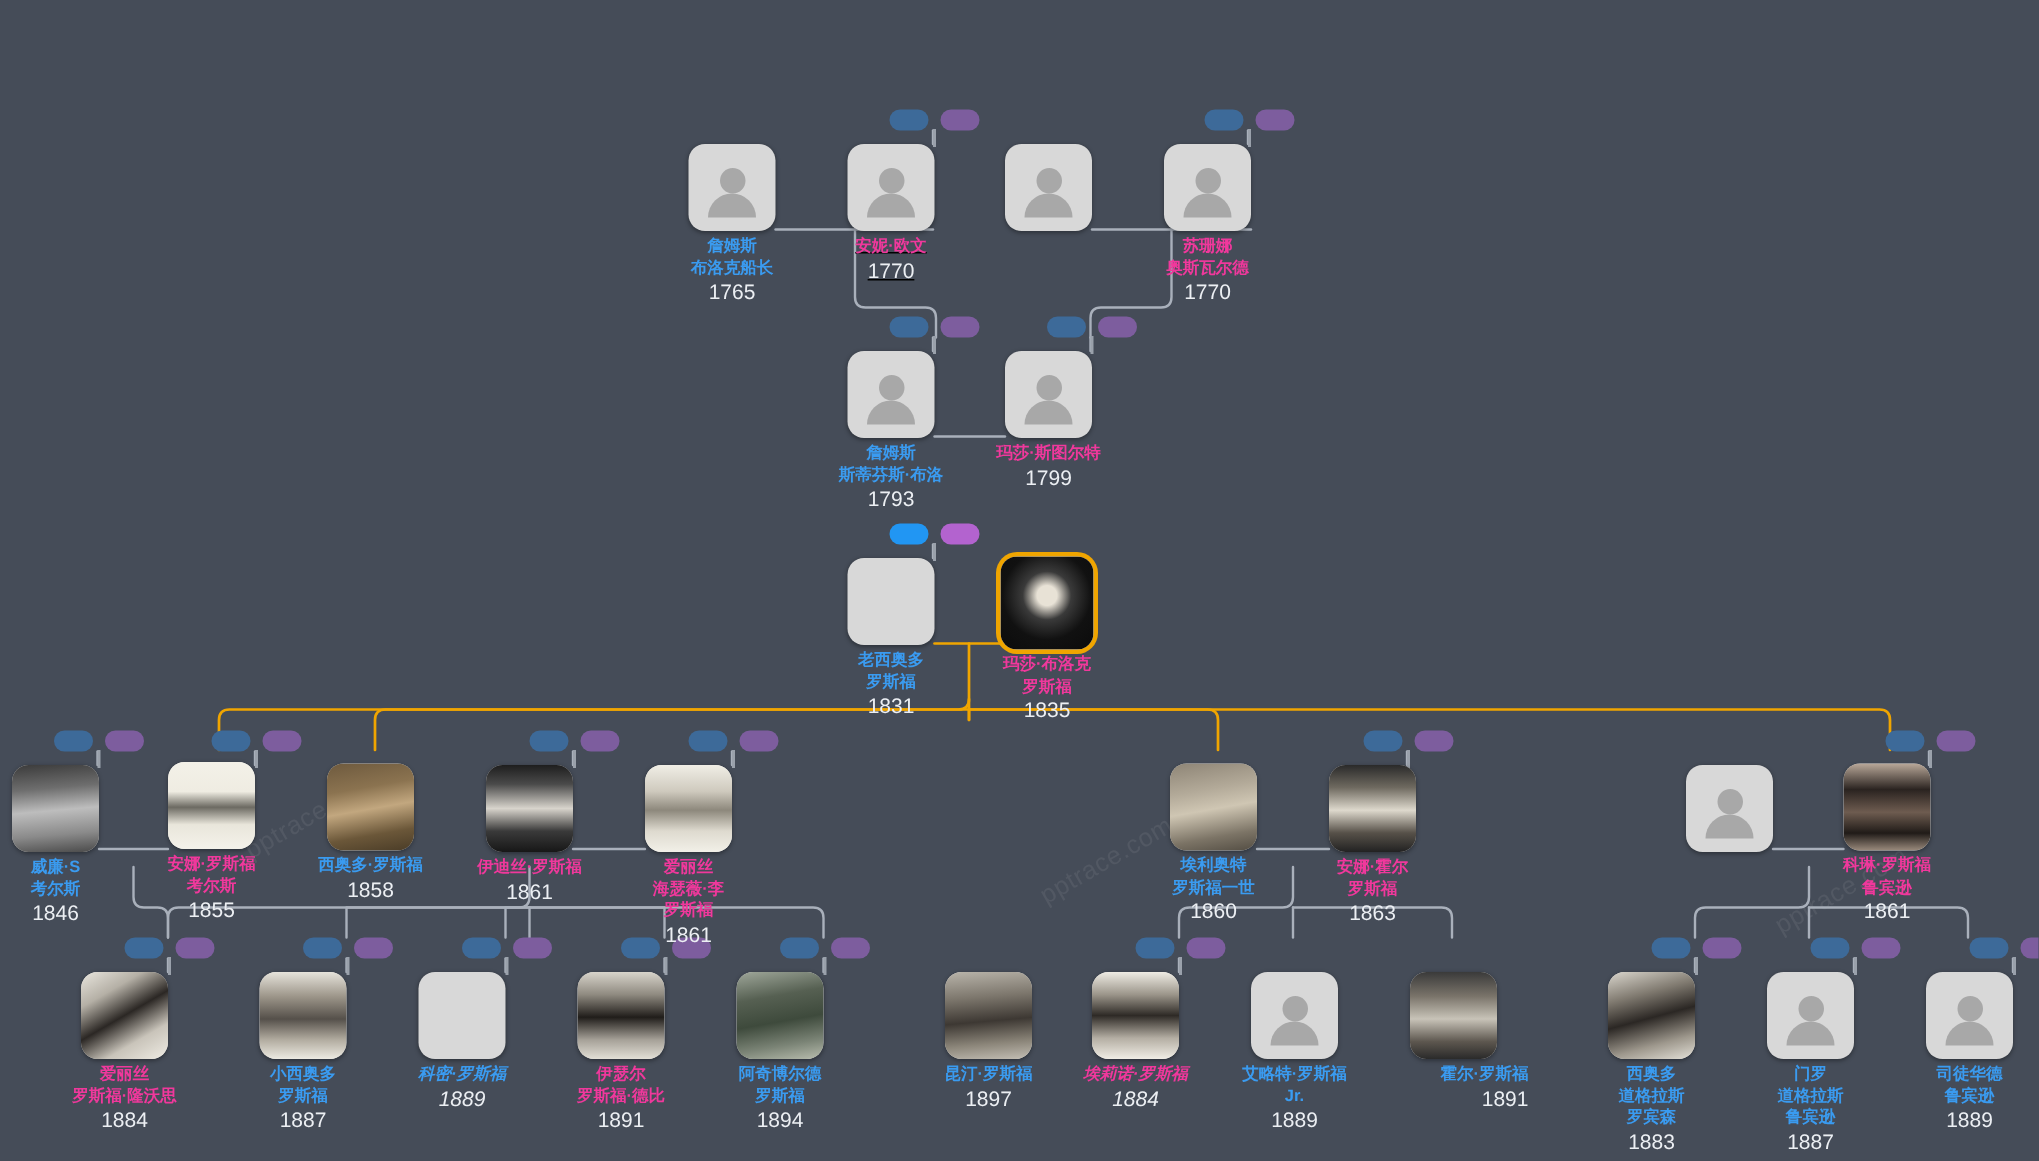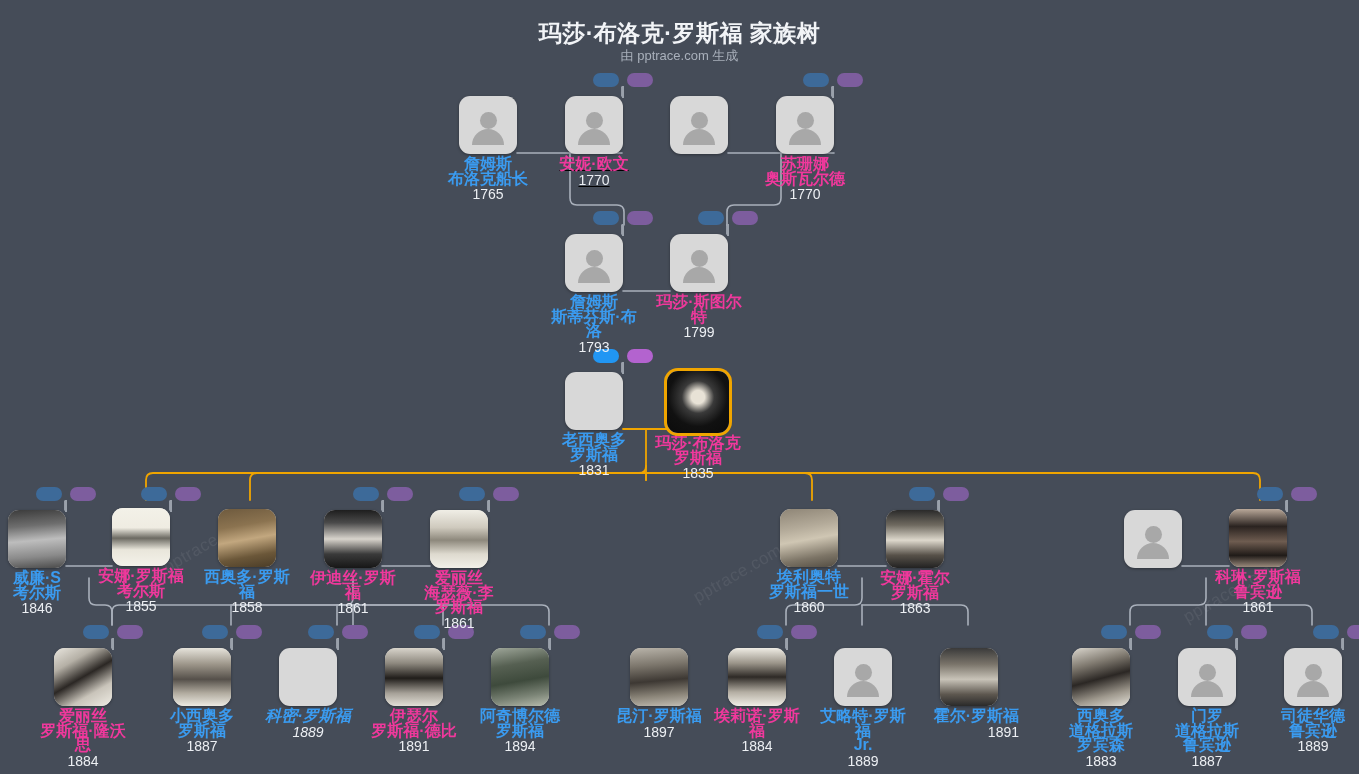--- a/index.html
+++ b/index.html
@@ -49,36 +49,34 @@
     box-shadow:0 1px 3px rgba(0,0,0,.35);
   }
   .photo.big{width:62px;height:62px;}
   .photo.focus{box-shadow:0 0 0 3px #f0a500;}
   
   .av-h{position:absolute;left:50%;top:27%;width:17px;height:17px;margin-left:-8.5px;border-radius:50%;background:#a8a8a8;}
   .av-b{position:absolute;left:50%;bottom:16%;width:32px;height:16px;margin-left:-16px;border-radius:16px 16px 0 0;background:#a8a8a8;}
   
   .ph{position:absolute;inset:0;}
 
-  .nm{font-size:16px;font-weight:700;line-height:14.5px;margin-top:3px;white-space:pre-line;}
+  .nm{font-size:11px;font-weight:700;line-height:14.5px;margin-top:3px;white-space:pre-line;}
   .nm.m{color:#3a9bf0;}
   .nm.f{color:#f0389c;}
   .yr{font-size:14px;color:#eceff3;line-height:16px;font-weight:400;}
 </style>
 </head>
 <body>
 
 <div id="stage">
 
   <div class="wm" style="left:690px;top:590px;">pptrace.com</div>
   <div class="wm" style="left:1180px;top:610px;">pptrace.com</div>
   <div class="wm" style="left:160px;top:560px;">pptrace.com</div>
 
-  <div class="title">玛莎·布洛克·罗斯福 家族树</div>
-  <div class="subtitle">由 pptrace.com 生成</div>
 
   <svg id="wires" viewBox="0 0 1359 774" xmlns="http://www.w3.org/2000/svg">
     <g fill="none" stroke="#a9b0bb" stroke-width="1.6" stroke-linecap="round" stroke-linejoin="round">
 
       <path d="M517 153 H622"></path>
       <path d="M728 153 H834"></path>
 
       <path d="M622 87 V96"></path>
       <path d="M832 87 V96"></path>
 
@@ -426,21 +424,21 @@
 罗斯福</div>
         <div class="yr">1894</div>
       </div>
       <div class="node" style="left: 609px; top: 648px; width: 100px;">
         <div class="photo">
           <div class="ph" style="background: linear-gradient(175deg, rgb(185, 180, 170) 0%, rgb(124, 118, 108) 30%, rgb(61, 56, 51) 56%, rgb(139, 133, 121) 80%, rgb(195, 190, 180) 100%);"></div>
         </div>
         <div class="nm m">昆汀·罗斯福</div>
         <div class="yr">1897</div>
       </div>
-      <div class="node" style="left: 707px; top: 648px; width: 100px;">
+      <div class="node" style="left: 707px; top: 648px; width: 100px; font-style: italic;">
         <div class="photo">
           <div class="ph" style="background: linear-gradient(rgb(239, 236, 228) 0%, rgb(155, 149, 138) 26%, rgb(46, 42, 38) 50%, rgb(180, 174, 163) 76%, rgb(240, 237, 229) 100%);"></div>
         </div>
         <div class="nm f">埃莉诺·罗斯福</div>
         <div class="yr">1884</div>
       </div>
       <div class="node" style="left: 813px; top: 648px; width: 100px;">
         <div class="photo">
           <span class="av-h"></span>
           <span class="av-b"></span>

